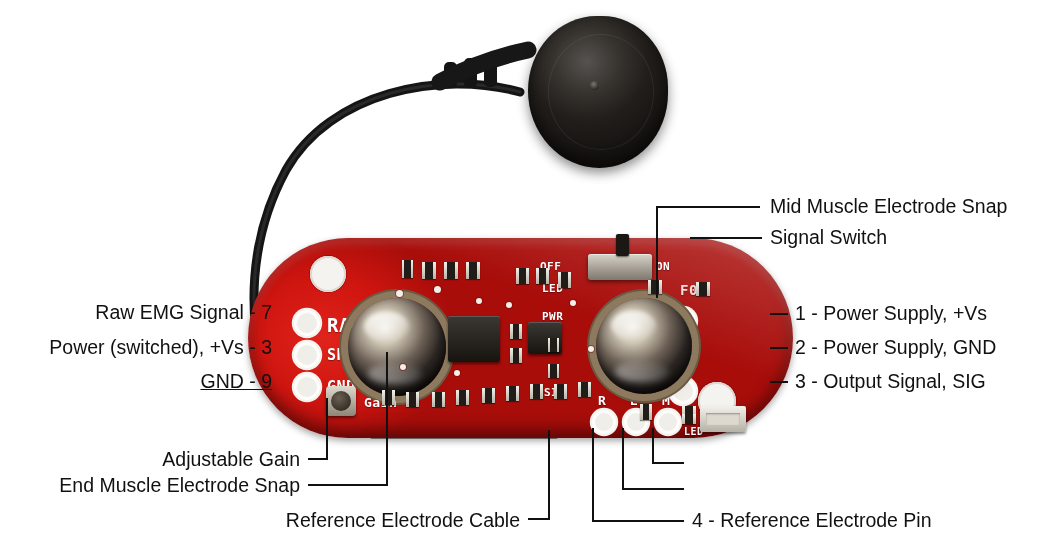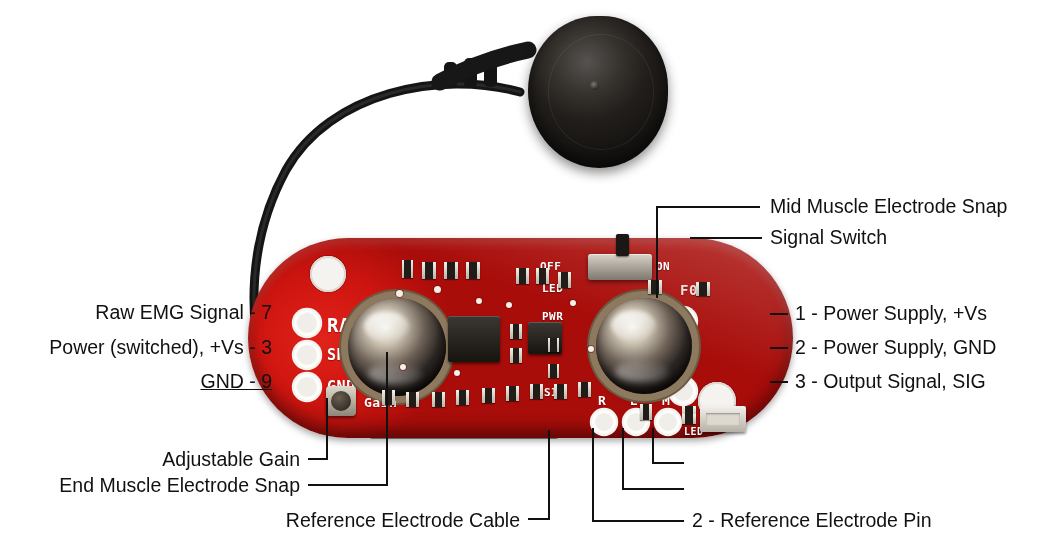--- a/index.html
+++ b/index.html
@@ -278,21 +278,21 @@
   <div class="lead v" style="left:548px;top:430px;height:90px;"></div>
   <div class="lead h" style="left:528px;top:518px;width:22px;"></div>
 
   <div class="anno" style="left:770px;top:197px;">Mid Muscle Electrode Snap</div>
   <div class="anno" style="left:770px;top:228px;">Signal Switch</div>
 
   <div class="anno" style="left:795px;top:304px;">1 - Power Supply, +Vs</div>
   <div class="anno" style="left:795px;top:338px;">2 - Power Supply, GND</div>
   <div class="anno" style="left:795px;top:372px;">3 - Output Signal, SIG</div>
 
-  <div class="anno" style="left:692px;top:511px;">2 - Reference Electrode Pin</div>
+  <div class="anno" style="left:692px;top:511px;">4 - Reference Electrode Pin</div>
 
   <div class="anno r" style="left:0;width:272px;top:303px;">Raw EMG Signal - 7</div>
   <div class="anno r" style="left:0;width:272px;top:338px;">Power (switched), +Vs - 3</div>
   <div class="anno r" style="left:0;width:272px;top:372px;text-decoration:underline;">GND - 9</div>
 
   <div class="anno r" style="left:0;width:300px;top:450px;">Adjustable Gain</div>
   <div class="anno r" style="left:0;width:300px;top:476px;">End Muscle Electrode Snap</div>
 
   <div class="anno r" style="left:250px;width:270px;top:511px;">Reference Electrode Cable</div>
 

